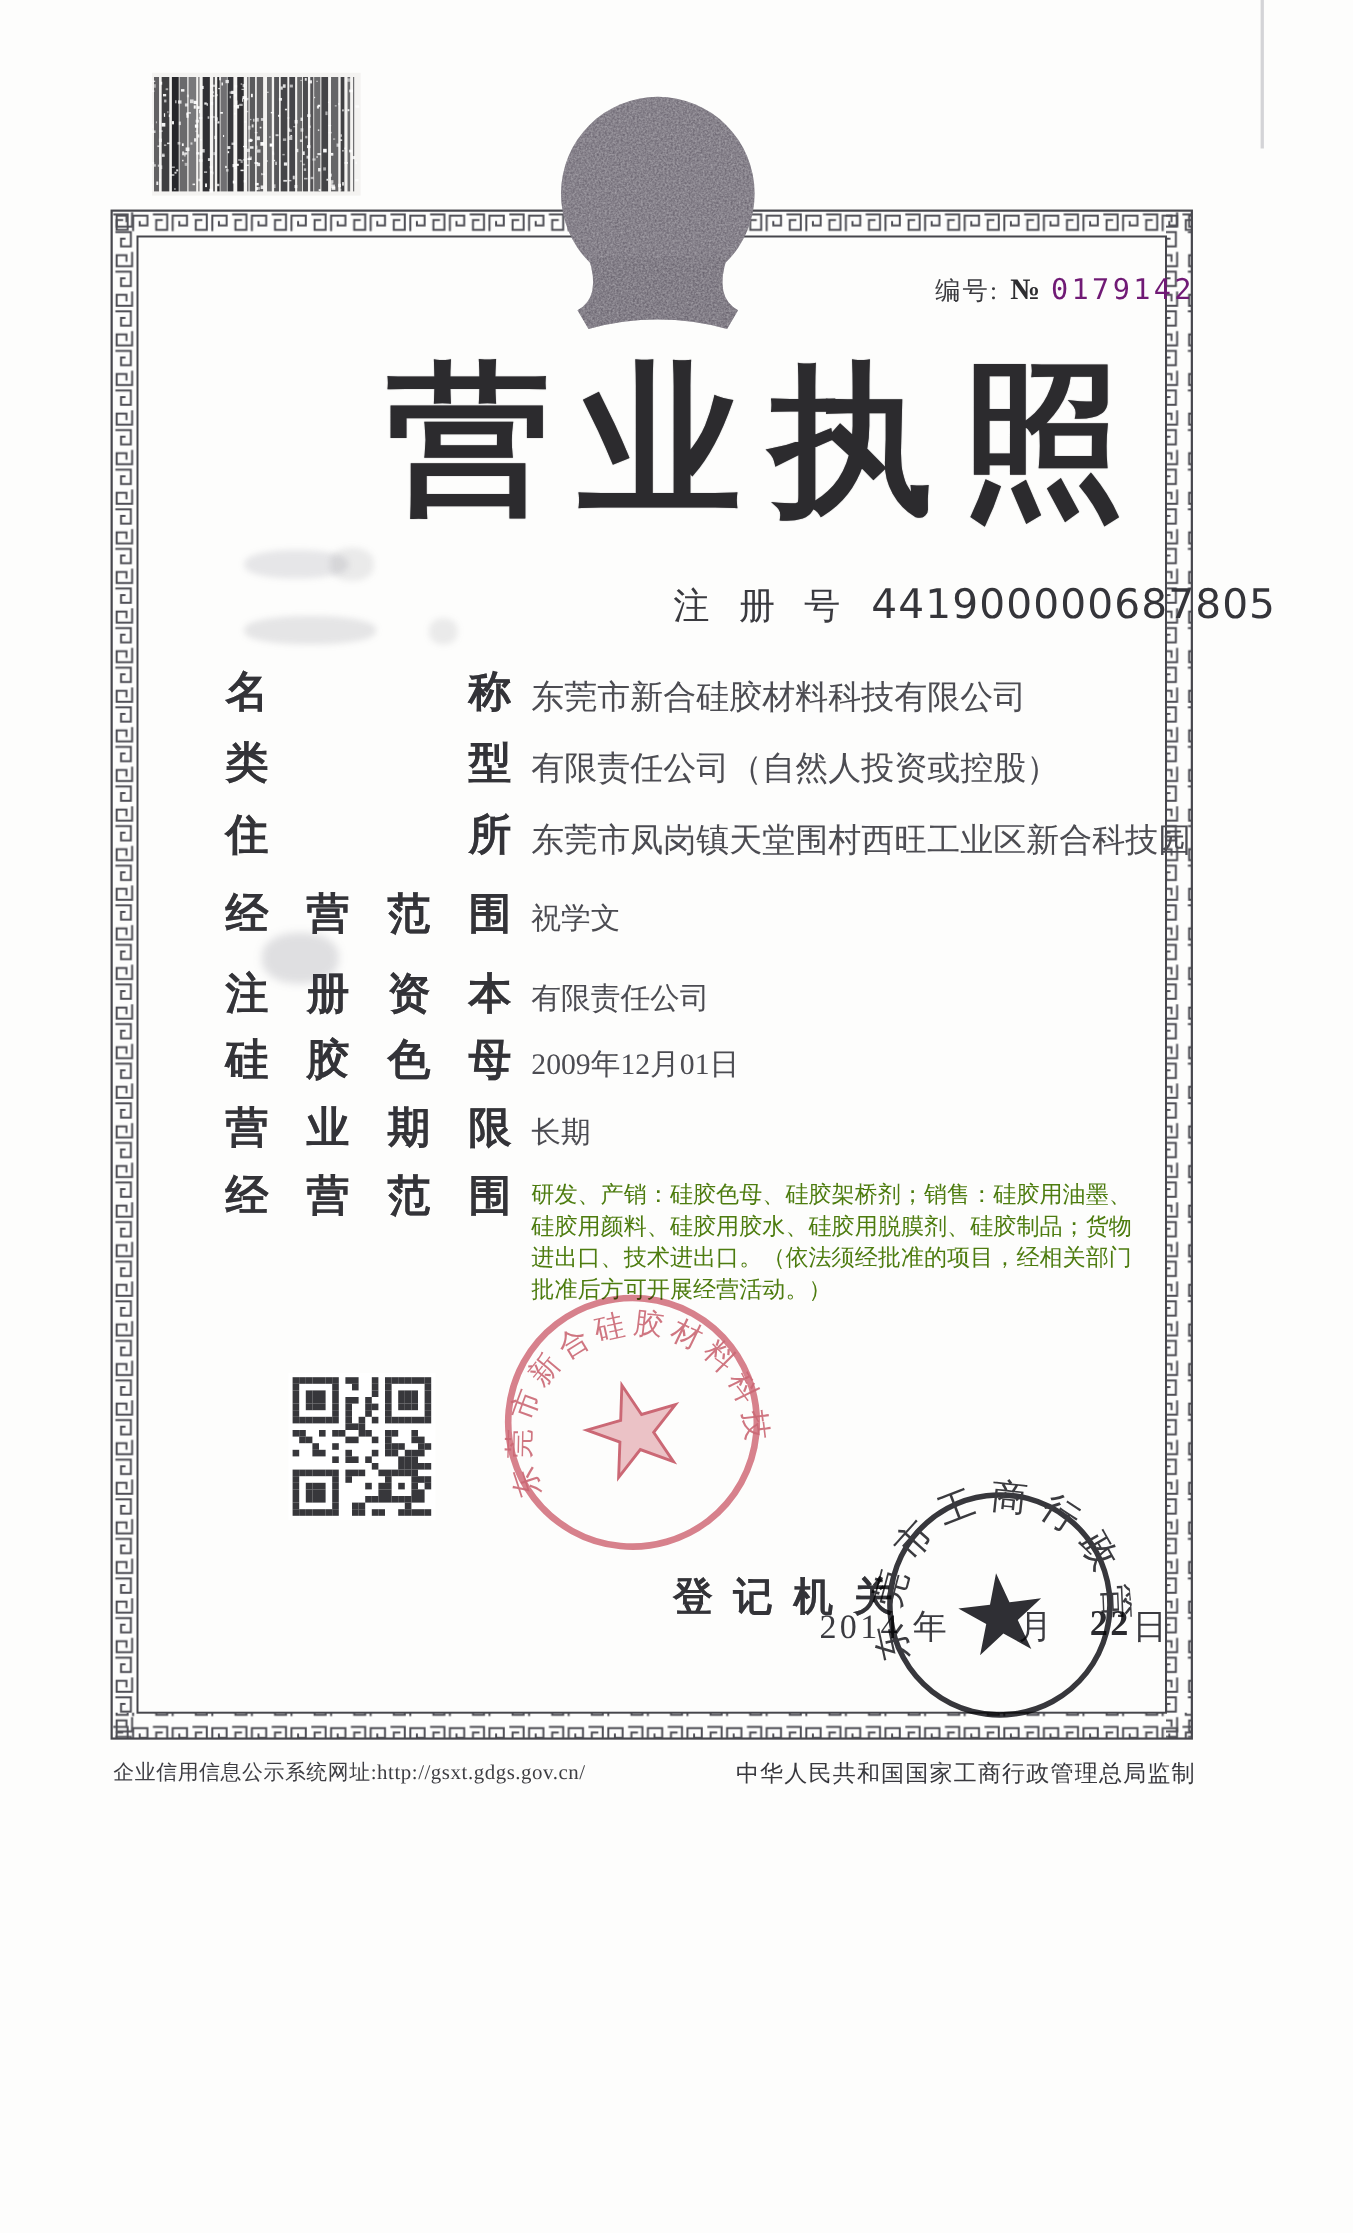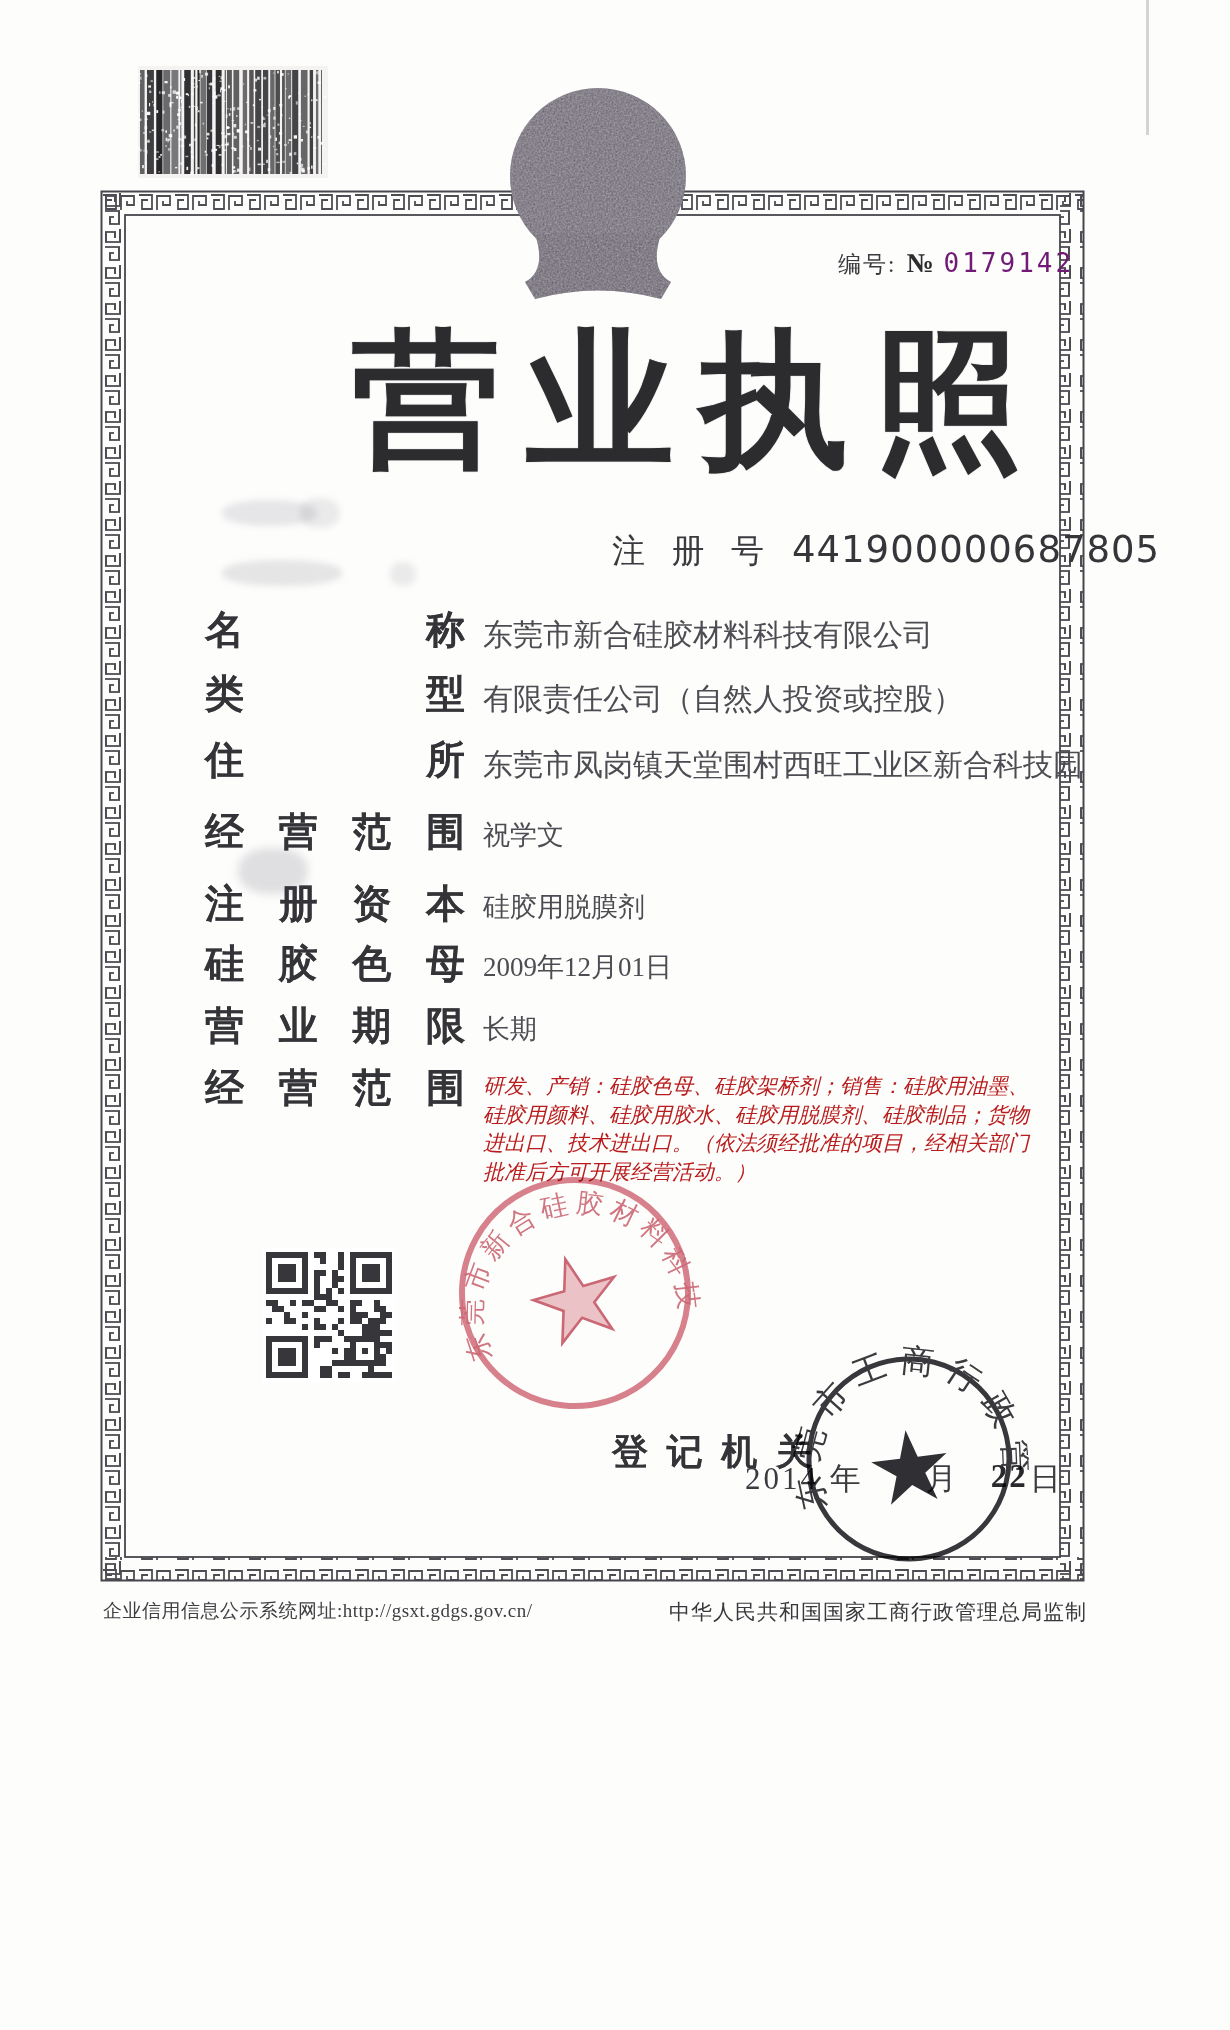--- a/index.html
+++ b/index.html
@@ -9,42 +9,42 @@
     font-family:"Liberation Sans",sans-serif;
     color:#333;
   }
   .abs{position:absolute;}
   
   #frame{left:100px;top:190px;}
   
   #barcode{left:138px;top:66px;width:190px;height:112px;}
   #emblem{left:503px;top:84px;width:190px;height:220px;}
   #serial-row{left:838px;top:248px;display:flex;align-items:baseline;gap:10px;white-space:nowrap;}
-  .serial-label{font-size:23px;color:#3a3a3e;letter-spacing:2px;font-family:"Liberation Serif",serif;}
+  .serial-label{font-size:23px;color:#3a3a3e;letter-spacing:2px;font-family:"Liberation Serif",serif;margin-left:12px;}
   .serial-mark{font-size:27px;font-weight:bold;font-family:"Liberation Serif",serif;color:#2d2d30;}
   .serial-num{font-size:26px;font-family:"DejaVu Sans Mono",monospace;color:#701a75;letter-spacing:3px;}
   
   #title{left:100px;top:326px;width:1174px;text-align:center;
     font-family:"DejaVu Sans",sans-serif;font-weight:900;
     font-size:148px;line-height:1;letter-spacing:26px;padding-left:26px;box-sizing:border-box;
     color:#2c2b2e;text-shadow:0 0 1px rgba(40,40,45,.6);}
   
   #regno{left:612px;top:528px;display:flex;align-items:baseline;gap:28px;white-space:nowrap;}
   #regno .rlabel{width:152px;font-size:33px;color:#3a3a3f;font-family:"Liberation Serif",serif;
     text-align:justify;text-align-last:justify;}
   #regno .rvalue{font-size:37px;color:#35353a;font-family:"DejaVu Sans",sans-serif;letter-spacing:1px;}
   
   .row{position:absolute;left:205px;display:flex;align-items:flex-start;}
   .flabel{width:260px;flex:0 0 260px;font-size:39px;line-height:1.05;color:#333338;
     font-family:"Liberation Serif",serif;font-weight:600;
     text-align:justify;text-align-last:justify;text-shadow:0 0 .6px rgba(0,0,0,.5);}
   .fvalue{margin-left:18px;padding-top:7px;font-size:27px;color:#4c4c52;line-height:1.25;
     font-family:"Liberation Serif",serif;}
   .fvalue.big{font-size:30px;padding-top:6px;}
-  .fvalue.scope{width:562px;font-size:21px;line-height:1.36;padding-top:4px;color:#b91c1c;font-style:italic;}
+  .fvalue.scope{width:562px;font-size:21px;line-height:1.36;padding-top:4px;color:#4d7c0f;}
   
   #registry{left:612px;top:1428px;width:200px;font-size:36px;color:#333338;
     font-family:"Liberation Serif",serif;font-weight:600;
     text-align:justify;text-align-last:justify;text-shadow:0 0 .6px rgba(0,0,0,.5);z-index:2;}
   #dateline{left:745px;top:1458px;display:flex;align-items:flex-start;white-space:nowrap;z-index:2;
     font-family:Liberation Serif, serif;color:#3b3b40;font-size:31px;}
   #dateline .dy{letter-spacing:3px;}
   #dateline .dm{margin-left:62px;}
   #dateline .dd{margin-left:34px;font-weight:bold;color:#2a2a2e;font-size:33px;letter-spacing:2px;}
   #dateline .ddl{margin-left:2px;}
@@ -427,21 +427,21 @@
 <div class="row" style="top:740px">
   <div class="flabel">住所</div>
   <div class="fvalue big">东莞市凤岗镇天堂围村西旺工业区新合科技园</div>
 </div>
 <div class="row" style="top:812px">
   <div class="flabel">经营范围</div>
   <div class="fvalue">祝学文</div>
 </div>
 <div class="row" style="top:884px">
   <div class="flabel">注册资本</div>
-  <div class="fvalue">硅胶用脱膜剂</div>
+  <div class="fvalue">有限责任公司</div>
 </div>
 <div class="row" style="top:944px">
   <div class="flabel">硅胶色母</div>
   <div class="fvalue">2009年12月01日</div>
 </div>
 <div class="row" style="top:1006px">
   <div class="flabel">营业期限</div>
   <div class="fvalue">长期</div>
 </div>
 <div class="row" style="top:1068px">

